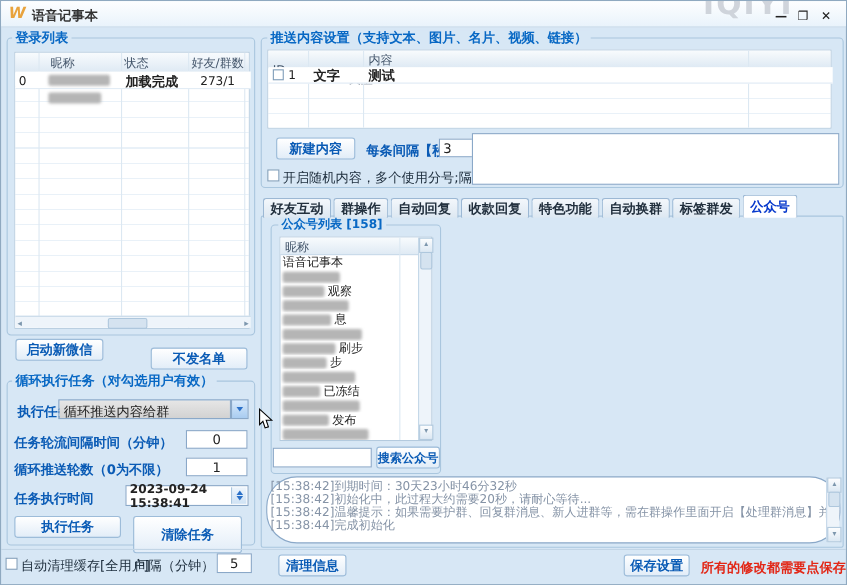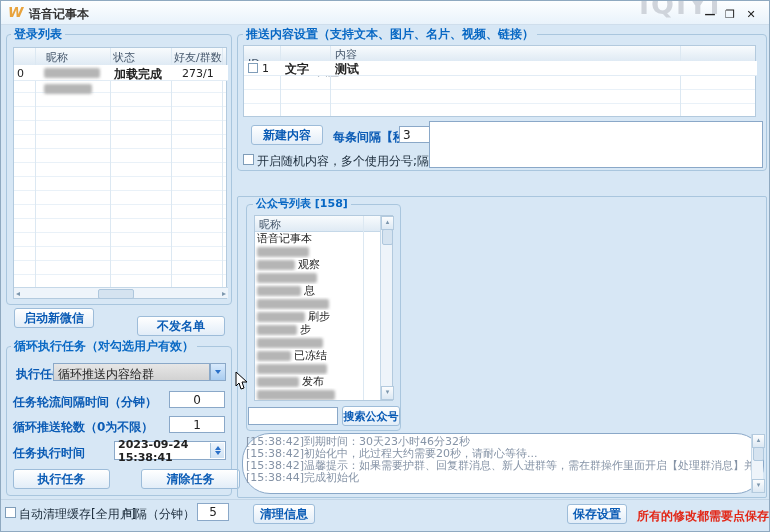--- a/index.html
+++ b/index.html
@@ -124,21 +124,21 @@
   <span class="abs bluelabel" style="left:12px;top:444px;">任务执行时间</span>
   <div class="input abs" style="left:113px;top:440px;width:112px;height:19px;font-weight:bold;">
     <span style="font-size:11px;">2023-09-24 15:38:41</span>
     <div class="spin" style="position:absolute;right:1px;top:1px;bottom:1px;width:13px;background:linear-gradient(#eef5fc,#cfe2f4);border-left:1px solid #aac6de;">
       <span class="tri-up"></span>
         <span class="tri-dn"></span>
     </div>
   </div>
 
   <div class="btn abs" style="left:12px;top:468px;width:97px;height:20px;">执行任务</div>
-  <div class="btn abs" style="left:140px;top:468px;width:99px;height:20px;">清除任务</div>
+  <div class="btn abs" style="left:120px;top:468px;width:99px;height:34px;">清除任务</div>
 
   <div class="abs" style="left:0;top:498px;width:770px;height:1px;background:#c2d5e6;"></div>
 
   <div class="cb abs" style="left:4px;top:506px;"></div>
   <span class="abs darklabel" style="left:18px;top:505px;">自动清理缓存[全用户]</span>
   <span class="abs darklabel" style="left:122px;top:505px;">间隔（分钟）</span>
   <div class="input center abs" style="left:196px;top:502px;width:32px;height:18px;">5</div>
 
   <div class="abs groupbox" style="left:236px;top:33px;width:530px;height:137px;"></div>
   <span class="abs grouplabel" style="left:242px;top:27px;">推送内容设置（支持文本、图片、名片、视频、链接）</span>
@@ -162,20 +162,30 @@
   </div>
 
   <div class="btn abs" style="left:250px;top:124px;width:72px;height:20px;">新建内容</div>
   <span class="abs bluelabel" style="left:332px;top:128px;">每条间隔【秒】</span>
   <div class="input abs" style="left:398px;top:125px;width:34px;height:17px;">3</div>
   <div class="cb abs" style="left:242px;top:153px;"></div>
   <span class="abs darklabel" style="left:256px;top:152px;">开启随机内容，多个使用分号;隔开</span>
   <div class="input abs" style="left:428px;top:120px;width:334px;height:47px;"></div>
 
   <div class="abs groupbox" style="left:236px;top:195px;width:530px;height:302px;border-radius:2px;"></div>
+  <div id="tabs" class="abs">
+    <span class="tab">好友互动</span>
+    <span class="tab">群操作</span>
+    <span class="tab">自动回复</span>
+    <span class="tab">收款回复</span>
+    <span class="tab">特色功能</span>
+    <span class="tab">自动换群</span>
+    <span class="tab">标签群发</span>
+    <span class="tab active">公众号</span>
+  </div>
 
   <div class="abs groupbox" style="left:245px;top:203px;width:155px;height:227px;"></div>
   <span class="abs grouplabel" style="left:252px;top:197px;font-size:11px;">公众号列表 [158]</span>
 
   <div class="abs tbl" style="left:253px;top:214px;width:139px;height:186px;">
     <div class="tblhead" style="height:15px;right:12px;">
       <span class="th" style="left:4px;top:1px;">昵称</span>
     </div>
     <div class="vline" style="left:108px;right:12px;width:1px;"></div>
     <div class="abs" style="left:0;top:16px;right:12px;bottom:0;overflow:hidden;">

